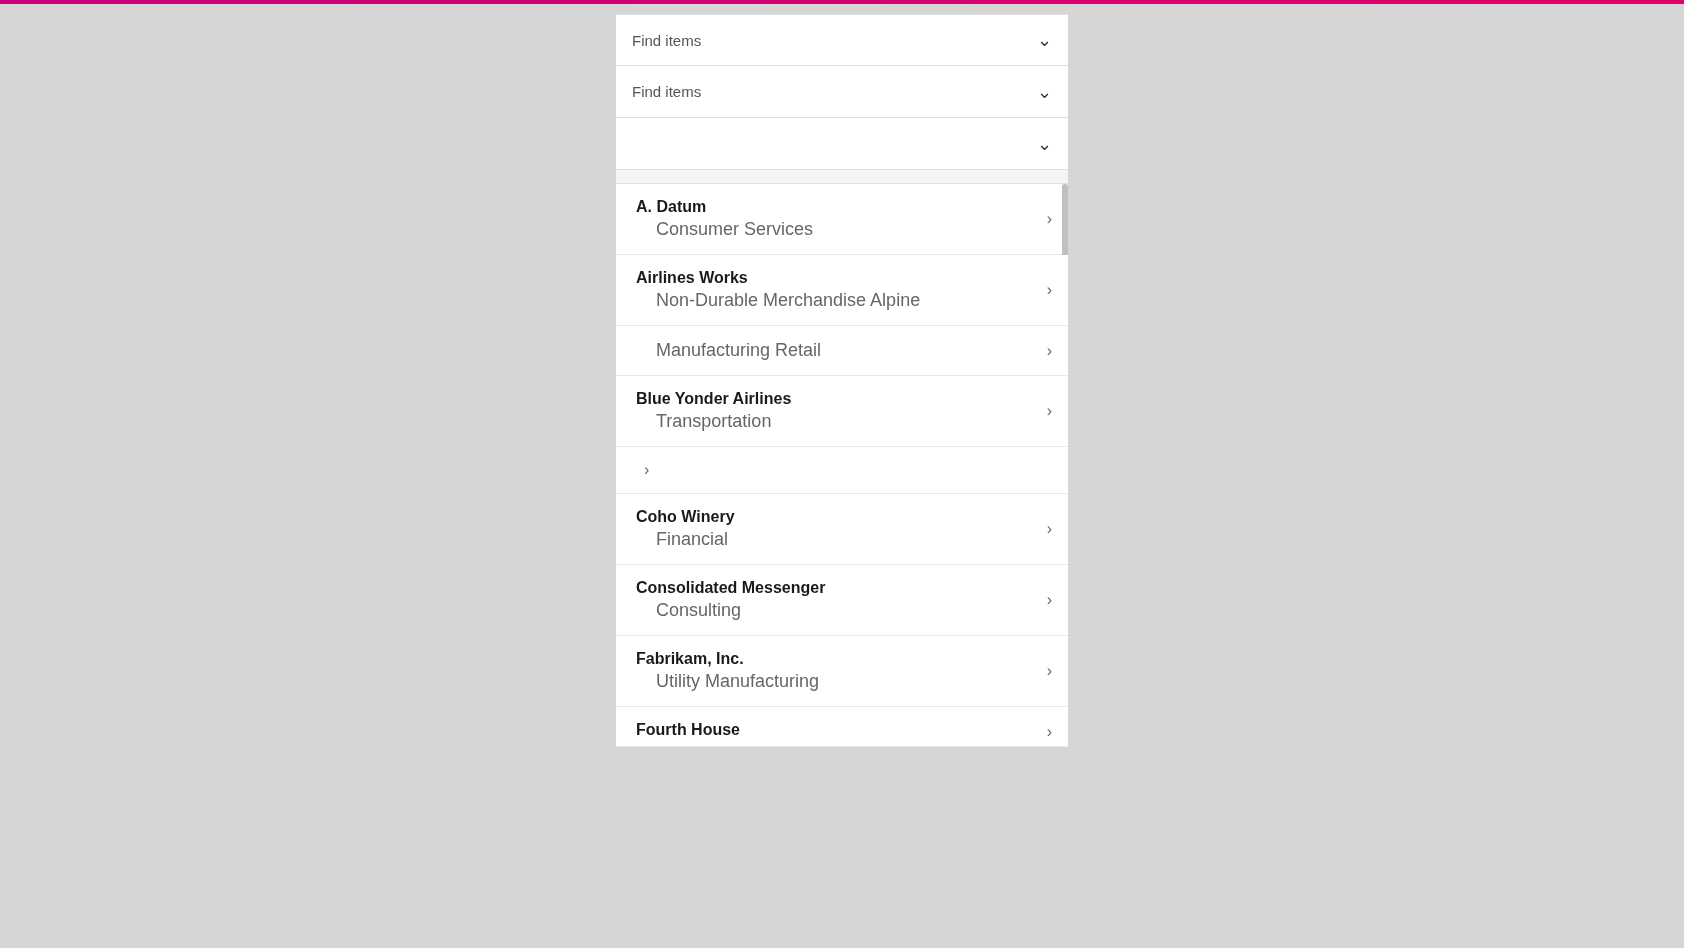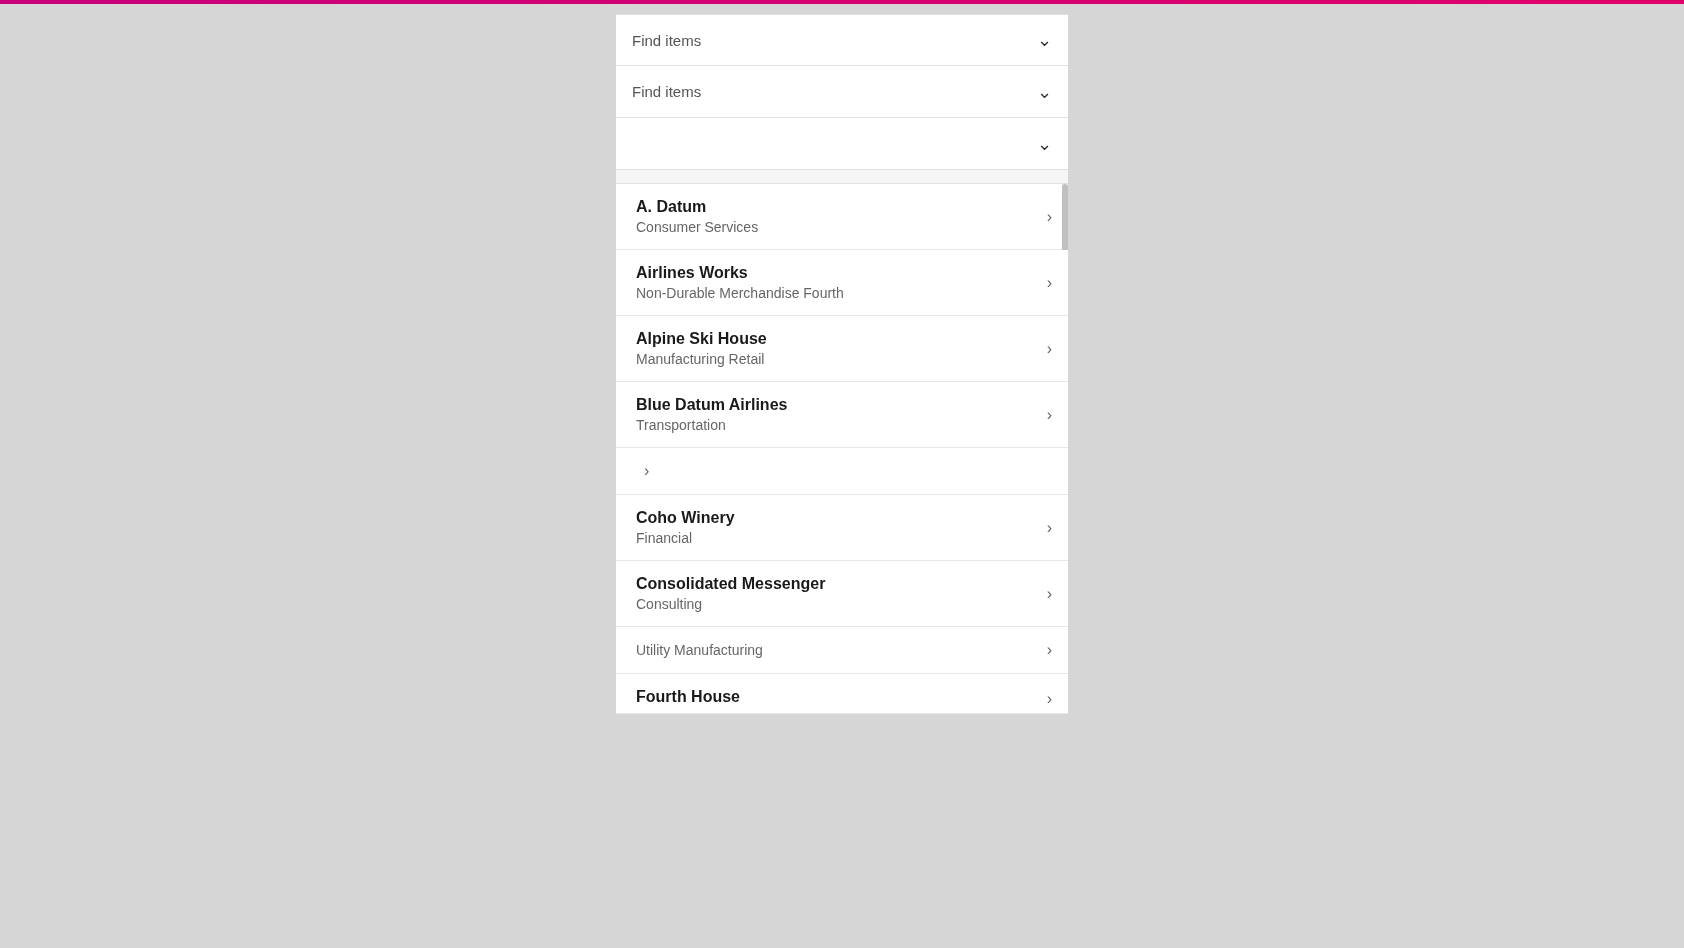--- a/index.html
+++ b/index.html
@@ -69,22 +69,23 @@
     }
 
     .list-item-title {
       font-size: 16px;
       font-weight: 600;
       color: #1a1a1a;
       margin-bottom: 3px;
     }
 
     .list-item-subtitle {
-      font-size: 14px;
+      font-size: 18px;
       color: #666;
+      margin-left: 20px;
     }
 
     .list-item-chevron {
       font-size: 16px;
       color: #666;
       margin-left: 8px;
     }
 
     .scrollbar-track {
       position: absolute;
@@ -144,36 +145,35 @@
         </div>
         <span class="list-item-chevron">›</span>
         <div class="scrollbar-track">
           <div class="scrollbar-thumb"></div>
         </div>
       </div>
 
       <div class="list-item">
         <div class="list-item-content">
           <div class="list-item-title">Airlines Works</div>
-          <div class="list-item-subtitle">Non-Durable Merchandise Fourth</div>
-        </div>
-        <span class="list-item-chevron">›</span>
-      </div>
-
-      <div class="list-item">
-        <div class="list-item-content">
-          <div class="list-item-title">Alpine Ski House</div>
+          <div class="list-item-subtitle">Non-Durable Merchandise Alpine</div>
+        </div>
+        <span class="list-item-chevron">›</span>
+      </div>
+
+      <div class="list-item">
+        <div class="list-item-content">
           <div class="list-item-subtitle">Manufacturing Retail</div>
         </div>
         <span class="list-item-chevron">›</span>
       </div>
 
       <div class="list-item">
         <div class="list-item-content">
-          <div class="list-item-title">Blue Datum Airlines</div>
+          <div class="list-item-title">Blue Yonder Airlines</div>
           <div class="list-item-subtitle">Transportation</div>
         </div>
         <span class="list-item-chevron">›</span>
       </div>
 
       <div class="list-item">
         <span class="list-item-chevron">›</span>
       </div>
 
       <div class="list-item">
@@ -187,20 +187,21 @@
       <div class="list-item">
         <div class="list-item-content">
           <div class="list-item-title">Consolidated Messenger</div>
           <div class="list-item-subtitle">Consulting</div>
         </div>
         <span class="list-item-chevron">›</span>
       </div>
 
       <div class="list-item">
         <div class="list-item-content">
+          <div class="list-item-title">Fabrikam, Inc.</div>
           <div class="list-item-subtitle">Utility Manufacturing</div>
         </div>
         <span class="list-item-chevron">›</span>
       </div>
 
       <div class="list-item" style="padding-bottom:4px;">
         <div class="list-item-content">
           <div class="list-item-title">Fourth House</div>
         </div>
         <span class="list-item-chevron">›</span>

